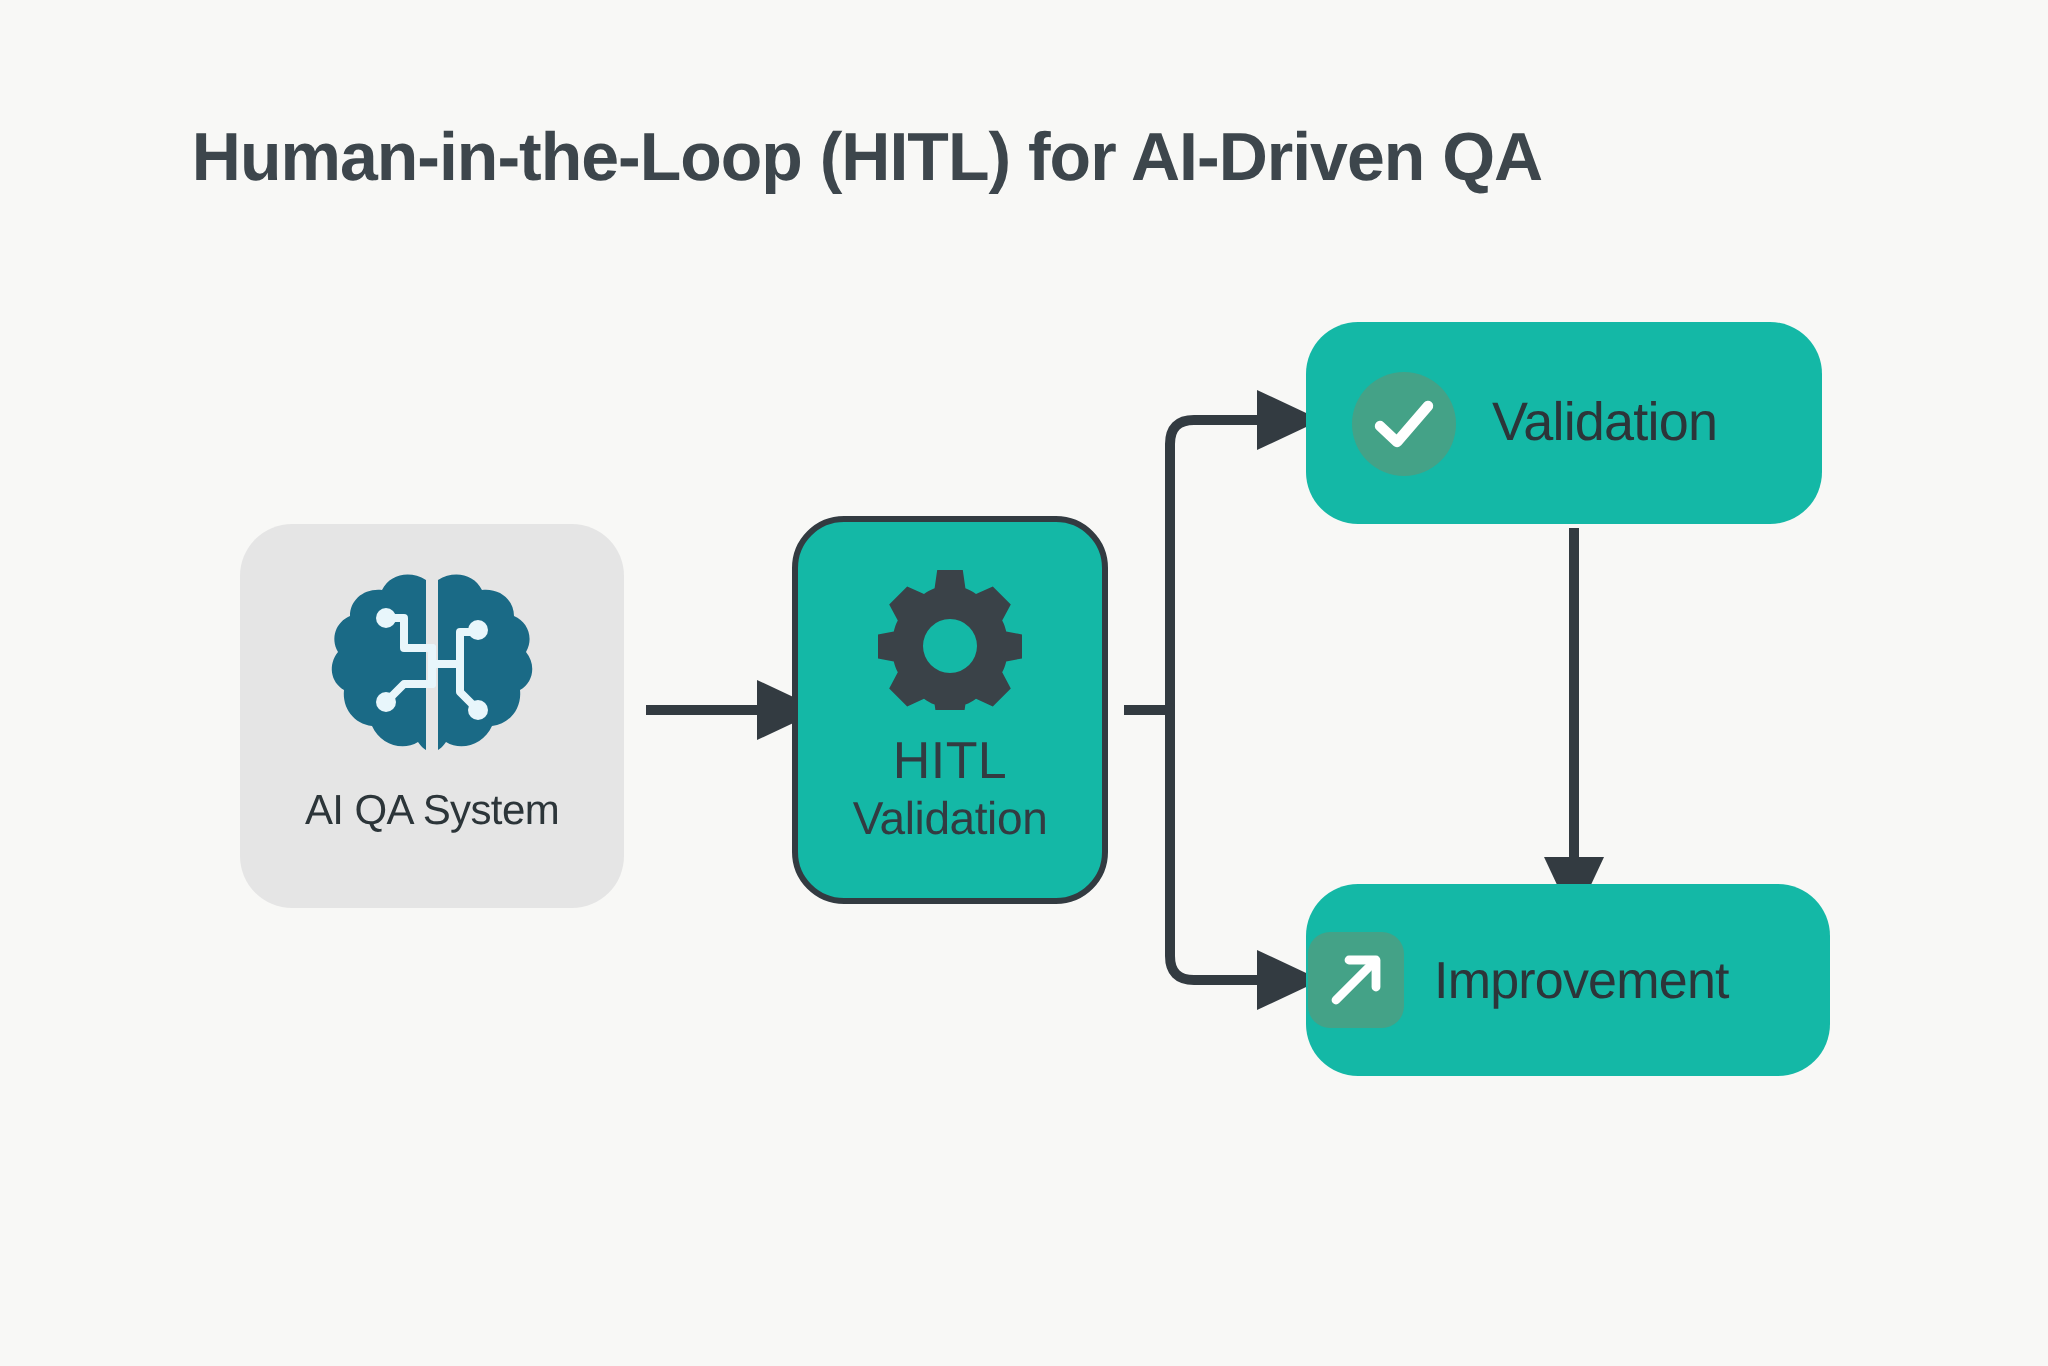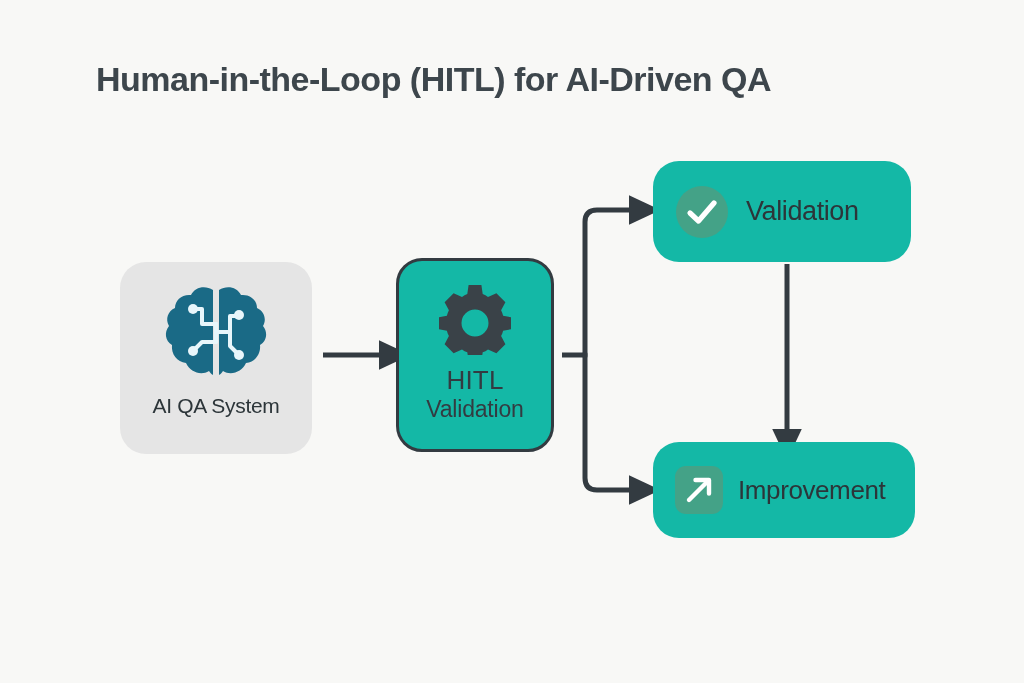--- a/index.html
+++ b/index.html
@@ -127,21 +127,20 @@
     top: 161px;
     width: 258px;
     height: 101px;
     padding-left: 21px;
   }
   .node-improvement {
     left: 653px;
     top: 442px;
     width: 262px;
     height: 96px;
-    padding-left: 21px;
   }
   .pill-icon {
     flex: 0 0 auto;
     line-height: 0;
   }
   .pill-label {
     margin-left: 16px;
     font-size: 27px;
     color: #2c3539;
     letter-spacing: -0.4px;

